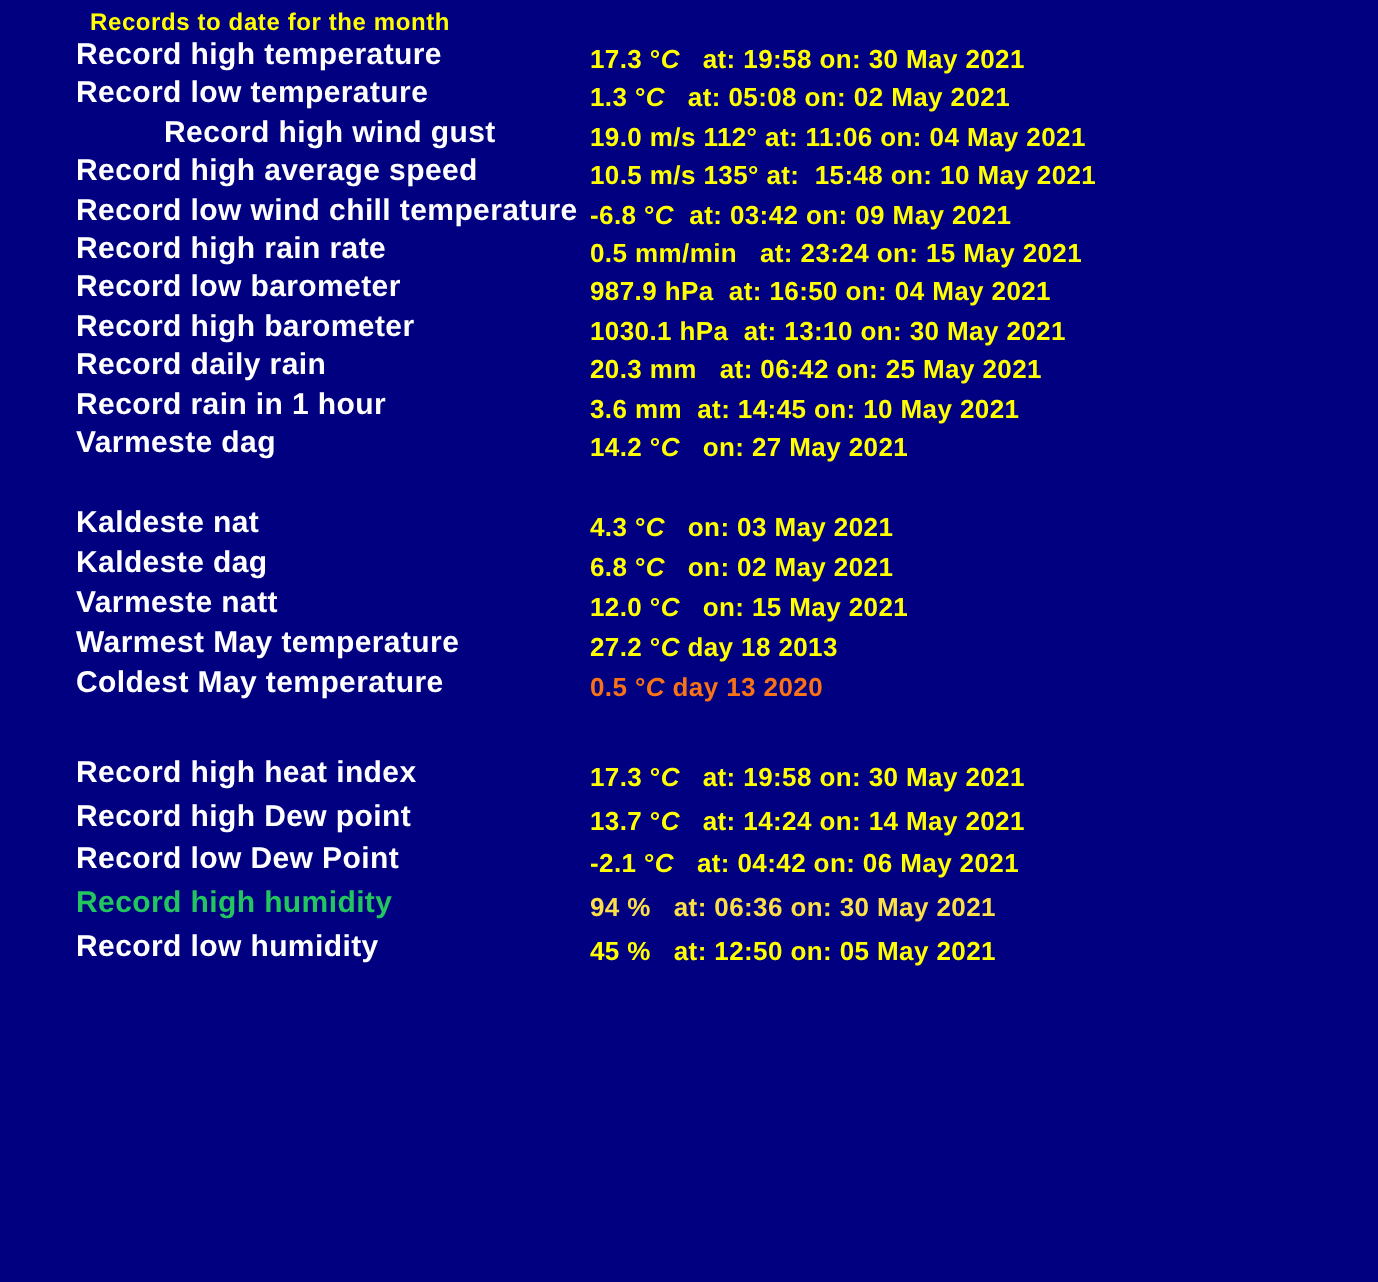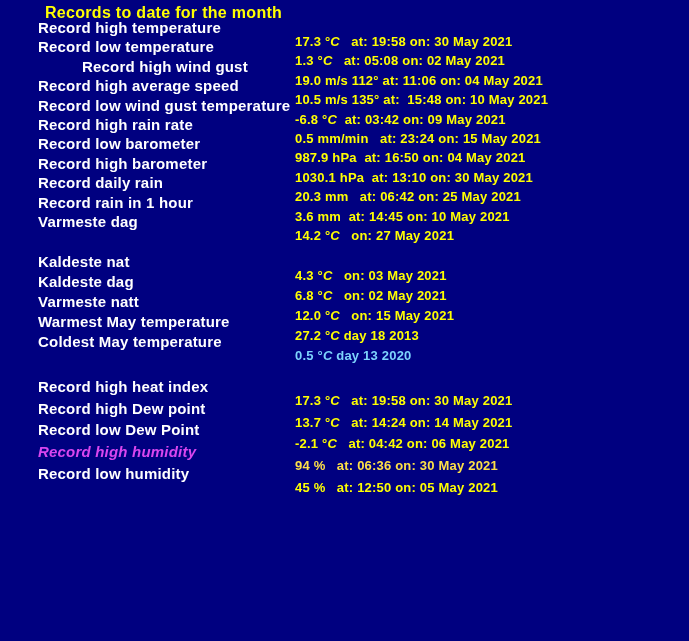--- a/index.html
+++ b/index.html
@@ -10,21 +10,21 @@
     height: 641px;
     background: #000080;
     overflow: hidden;
     font-family: "Liberation Sans", sans-serif;
     font-weight: bold;
   }
   .title {
     position: absolute;
     left: 45px;
     top: 4px;
-    font-size: 16px;
+    font-size: 12px;
     letter-spacing: 0.3px;
     color: #FFFF00;
     white-space: pre;
   }
   .rows {
     position: absolute;
     top: 19px;
     left: 0;
     right: 0;
   }
@@ -39,21 +39,21 @@
     left: 38px;
     top: 0;
     font-size: 15px;
     letter-spacing: 0.2px;
     color: #FFFFFF;
     white-space: pre;
   }
   .value {
     position: absolute;
     left: 295px;
-    top: 15px;
+    top: 3px;
     font-size: 13px;
     letter-spacing: 0.2px;
     color: #FFFF00;
     white-space: pre;
   }
   .value i { font-style: italic; }
 </style>
 </head>
 <body>
 
@@ -73,21 +73,21 @@
       </div>
       <div class="row">
         <span class="label" style="color: rgb(255, 255, 255); padding-left: 44px;">Record high wind gust</span>
         <span class="value" style="color: rgb(255, 255, 0);">19.0 m/s 112° at: 11:06 on: 04 May 2021</span>
       </div>
       <div class="row">
         <span class="label" style="color: rgb(255, 255, 255);">Record high average speed</span>
         <span class="value" style="color: rgb(255, 255, 0);">10.5 m/s 135° at:  15:48 on: 10 May 2021</span>
       </div>
       <div class="row">
-        <span class="label" style="color: rgb(255, 255, 255);">Record low wind gust temperature</span>
+        <span class="label" style="color: rgb(255, 255, 255);">Record low wind chill temperature</span>
         <span class="value" style="color: rgb(255, 255, 0);">-6.8 °<i>C</i>  at: 03:42 on: 09 May 2021</span>
       </div>
       <div class="row">
         <span class="label" style="color: rgb(255, 255, 255);">Record high rain rate</span>
         <span class="value" style="color: rgb(255, 255, 0);">0.5 mm/min   at: 23:24 on: 15 May 2021</span>
       </div>
       <div class="row">
         <span class="label" style="color: rgb(255, 255, 255);">Record low barometer</span>
         <span class="value" style="color: rgb(255, 255, 0);">987.9 hPa  at: 16:50 on: 04 May 2021</span>
       </div>
@@ -121,39 +121,39 @@
       <div class="row">
         <span class="label" style="color: rgb(255, 255, 255);">Varmeste natt</span>
         <span class="value" style="color: rgb(255, 255, 0);">12.0 °<i>C</i>   on: 15 May 2021</span>
       </div>
       <div class="row">
         <span class="label" style="color: rgb(255, 255, 255);">Warmest May temperature</span>
         <span class="value" style="color: rgb(255, 255, 0);">27.2 °<i>C</i> day 18 2013</span>
       </div>
       <div class="row">
         <span class="label" style="color: rgb(255, 255, 255);">Coldest May temperature</span>
-        <span class="value" style="color: #7dd3fc;">0.5 °<i>C</i> day 13 2020</span>
+        <span class="value" style="color: #f97316;">0.5 °<i>C</i> day 13 2020</span>
       </div>
     </div>
 
     <div class="section sec3">
       <div class="row">
         <span class="label" style="color: rgb(255, 255, 255);">Record high heat index</span>
         <span class="value" style="color: rgb(255, 255, 0);">17.3 °<i>C</i>   at: 19:58 on: 30 May 2021</span>
       </div>
       <div class="row">
         <span class="label" style="color: rgb(255, 255, 255);">Record high Dew point</span>
         <span class="value" style="color: rgb(255, 255, 0);">13.7 °<i>C</i>   at: 14:24 on: 14 May 2021</span>
       </div>
       <div class="row">
         <span class="label" style="color: rgb(255, 255, 255);">Record low Dew Point</span>
         <span class="value" style="color: rgb(255, 255, 0);">-2.1 °<i>C</i>   at: 04:42 on: 06 May 2021</span>
       </div>
       <div class="row">
-        <span class="label" style="color: #d946ef; font-style: italic;">Record high humidity</span>
+        <span class="label" style="color: #22c55e;">Record high humidity</span>
         <span class="value" style="color: #fde047;">94 %   at: 06:36 on: 30 May 2021</span>
       </div>
       <div class="row">
         <span class="label" style="color: rgb(255, 255, 255);">Record low humidity</span>
         <span class="value" style="color: rgb(255, 255, 0);">45 %   at: 12:50 on: 05 May 2021</span>
       </div>
     </div>
 
   </div>
 </div>

